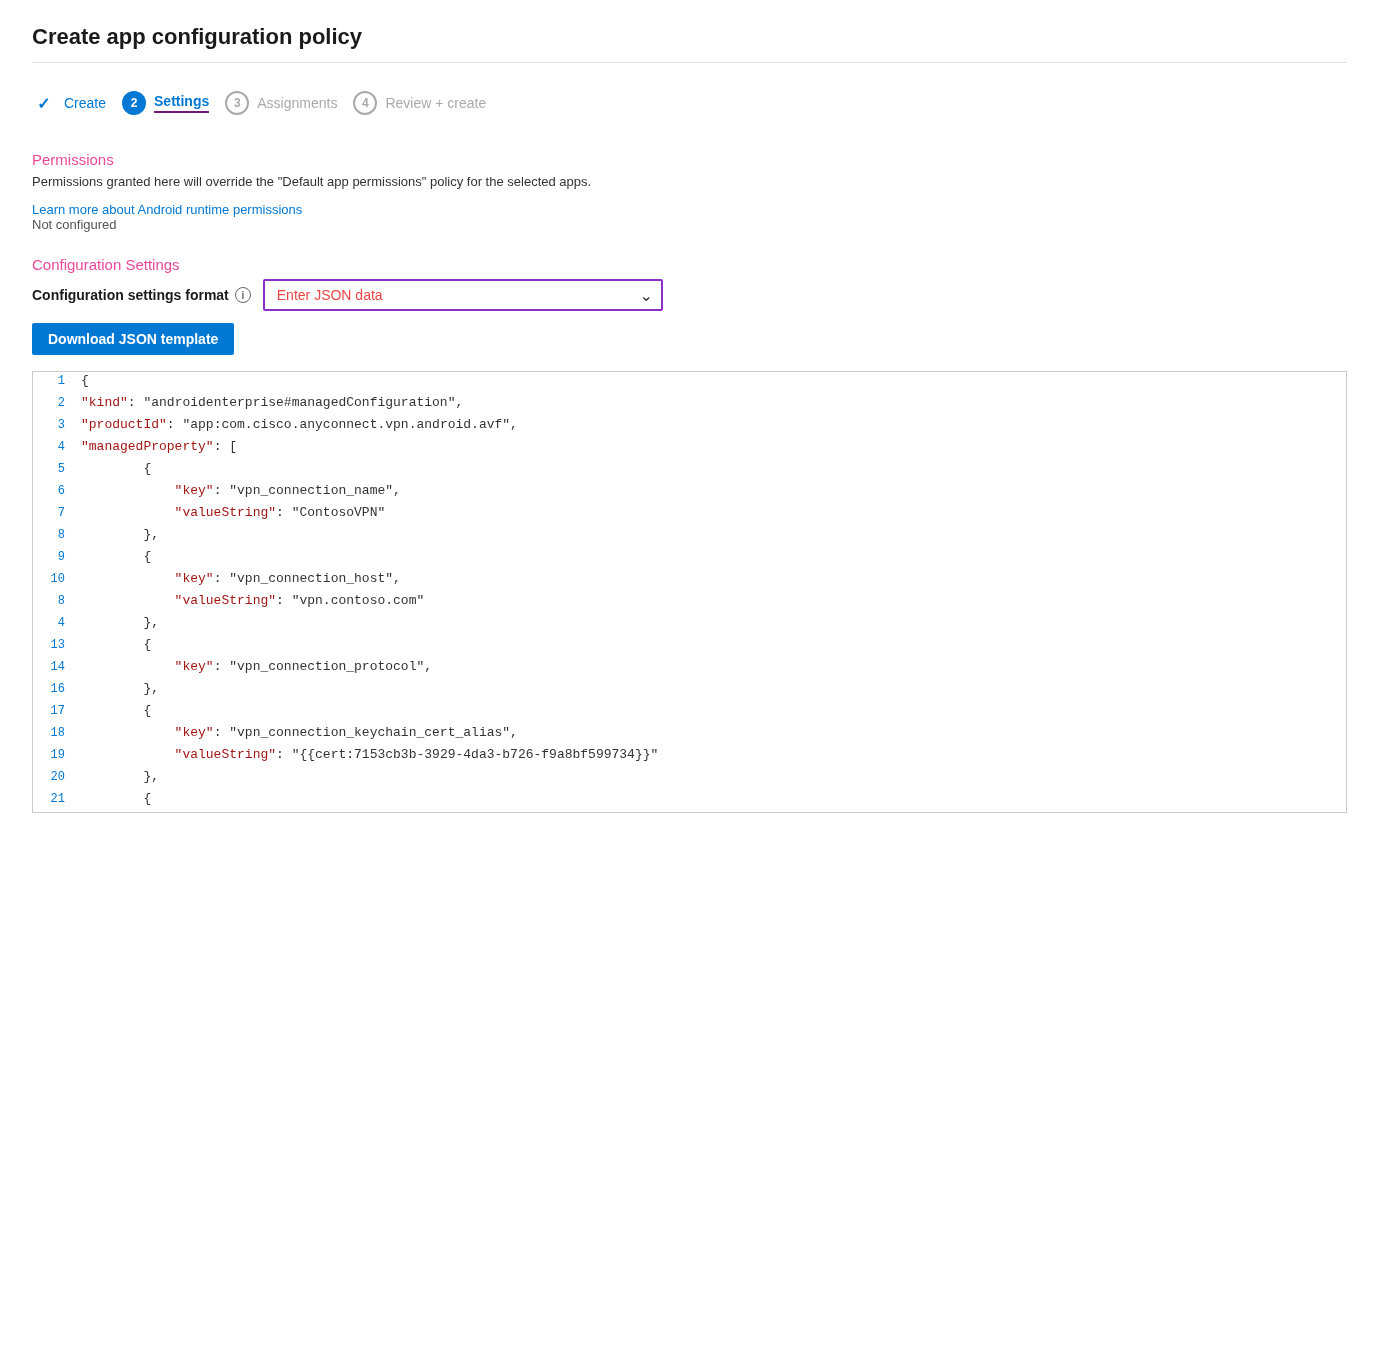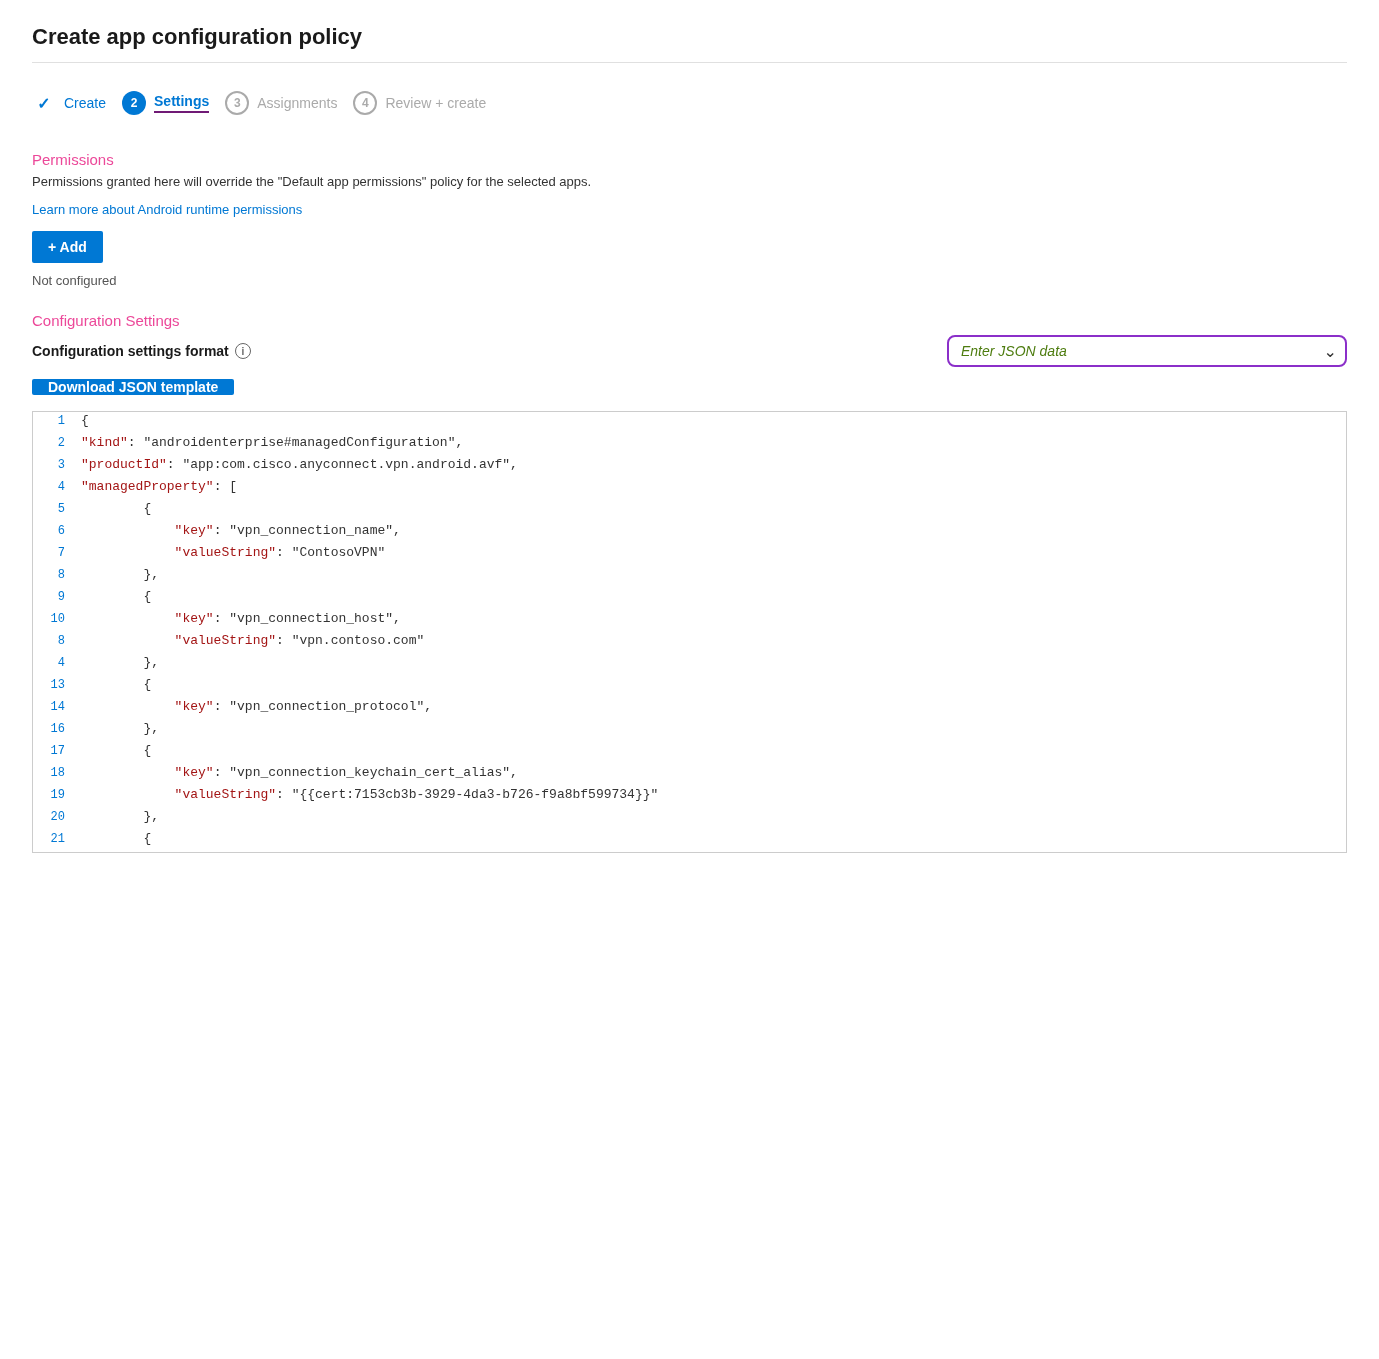--- a/index.html
+++ b/index.html
@@ -132,21 +132,20 @@
     
     .config-section {
       margin-bottom: 16px;
     }
 
     .config-format-row {
       display: flex;
       align-items: center;
       gap: 12px;
       margin-bottom: 12px;
-      justify-content: space-between;
     }
 
     .config-format-label {
       font-size: 14px;
       font-weight: 600;
       color: #1a1a1a;
       display: flex;
       align-items: center;
       gap: 6px;
     }
@@ -159,30 +158,29 @@
       display: inline-flex;
       align-items: center;
       justify-content: center;
       font-size: 10px;
       color: #666;
       cursor: pointer;
     }
 
     .format-select {
       border: 2px solid #8b2fc9;
-      border-radius: 8px;
+      border-radius: 2px;
       padding: 6px 32px 6px 12px;
       font-size: 14px;
-      color: #4d7c0f;
+      color: #ef4444;
       background: #fff;
       min-width: 400px;
       appearance: none;
       cursor: pointer;
       position: relative;
-      font-style: italic;
     }
 
     .select-wrapper {
       position: relative;
       display: inline-block;
     }
 
     .select-wrapper::after {
       content: '⌄';
       position: absolute;
@@ -192,21 +190,21 @@
       font-size: 16px;
       color: #333;
       pointer-events: none;
     }
 
     
     .download-button {
       background: #0078d4;
       color: #fff;
       border: none;
-      padding: 0 16px;
+      padding: 8px 16px;
       font-size: 14px;
       font-weight: 600;
       cursor: pointer;
       border-radius: 2px;
       margin-bottom: 0;
     }
 
     
     .json-editor {
       border: 1px solid #ccc;
@@ -277,23 +275,20 @@
   <div class="step">
     <div class="step-circle inactive">4</div>
     <span class="step-label inactive">Review + create</span>
   </div>
 </div>
 
 <div class="section">
   <div class="section-title">Permissions</div>
   <div class="section-desc">Permissions granted here will override the "Default app permissions" policy for the selected apps.</div>
   <a class="link" href="#">Learn more about Android runtime permissions</a>
-  <div>
-    <button class="add-button">+ Add</button>
-  </div>
   <div class="not-configured">Not configured</div>
 </div>
 
 <div class="config-section">
   <div class="section-title">Configuration Settings</div>
 
   <div class="config-format-row">
     <div class="config-format-label">
       <span>Configuration settings format</span>
       <span class="info-icon">i</span>

